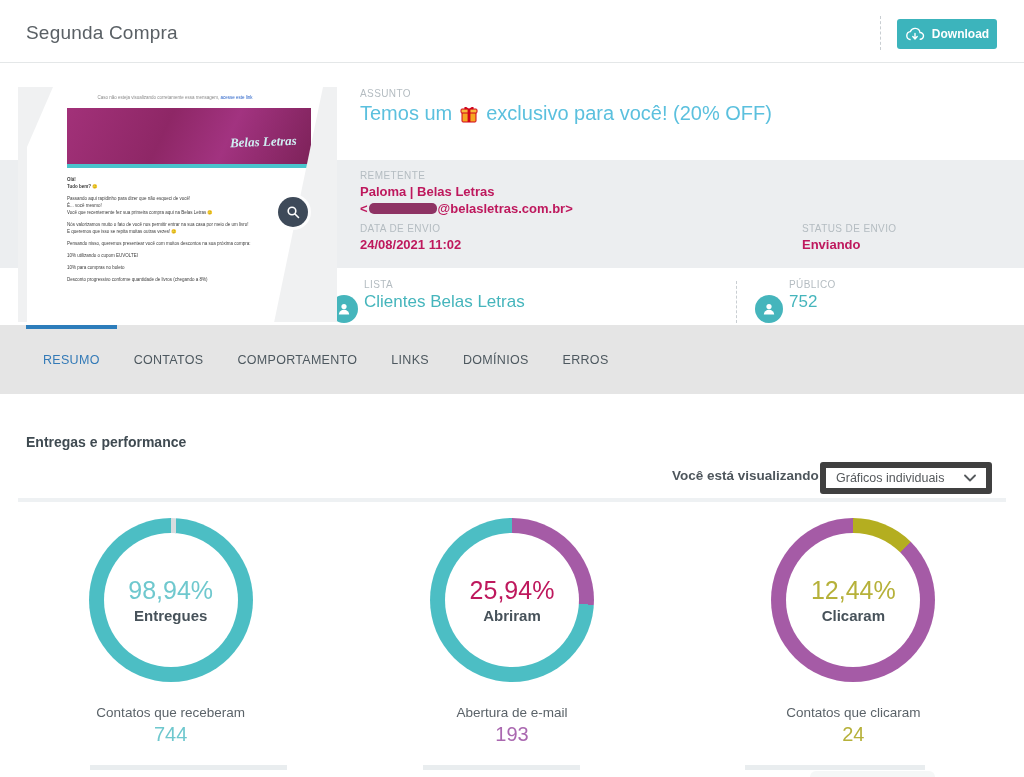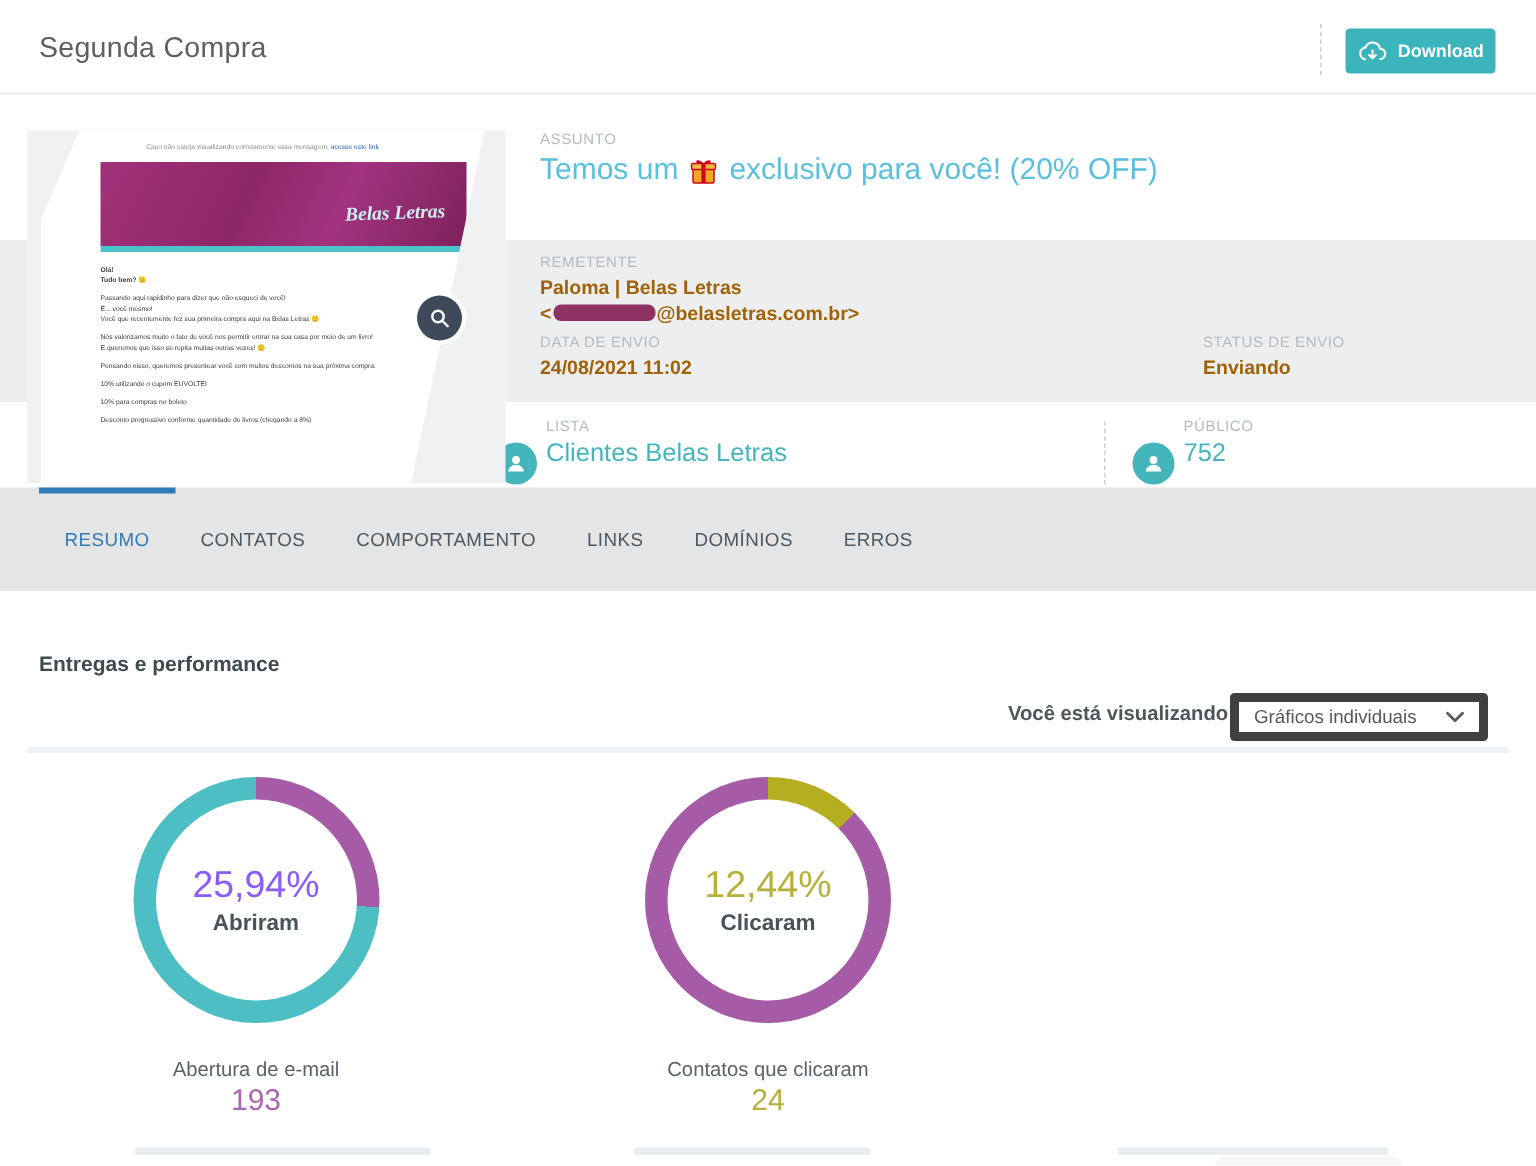--- a/index.html
+++ b/index.html
@@ -9,21 +9,21 @@
 
   
   .header { position:absolute; left:0; top:0; width:1024px; height:63px; background:#fff; border-bottom:1px solid #e4e7e8; }
   .page-title { position:absolute; left:26px; top:22px; font-size:19px; color:#5a6065; letter-spacing:.2px; }
   .header-sep { position:absolute; left:880px; top:16px; height:34px; border-left:1px dashed #c9ced2; }
   .btn-download { position:absolute; left:897px; top:19px; width:100px; height:30px; background:#3cb4bc; border:none; border-radius:3px; color:#fff; font-weight:bold; font-size:12px; display:flex; align-items:center; justify-content:center; gap:7px; cursor:pointer; font-family:inherit;text-align:right; }
 
   
   .meta-band { position:absolute; left:0; top:160px; width:1024px; height:108px; background:#eceef0; }
   .label { font-size:10px; color:#b4bcc1; letter-spacing:.4px; }
-  .value-strong { font-size:13px; font-weight:bold; color:#a16207; }
+  .value-strong { font-size:13px; font-weight:bold; color:#be185d; }
 
   .assunto { position:absolute; left:360px; top:88px; }
   .subject-line { margin-top:3px; font-size:20px; color:#5bc0de; display:flex; align-items:center; gap:7px; }
 
   .col-remetente { position:absolute; left:360px; top:170px; }
   .redacted { display:inline-block; width:68px; height:11px; background:#8e3364; border-radius:5px; vertical-align:middle; margin:0 1px 2px 1px; }
   .col-dataenvio { position:absolute; left:360px; top:223px; }
   .col-datafinal { position:absolute; left:580px; top:223px; }
   .col-periodo { position:absolute; left:802px; top:167px; }
   .col-status { position:absolute; left:802px; top:223px; }
@@ -219,23 +219,35 @@
     <span>
       <svg width="12" height="8" viewBox="0 0 12 8" fill="none" stroke="#55595c" stroke-width="1.8">
           <path d="M1 1.5 L6 6.5 L11 1.5" stroke-linecap="round" stroke-linejoin="round"></path>
         </svg>
     </span>
   </div>
   <div class="section-divider"></div>
 
   <div class="chart-row">
     <div class="chart-col">
+      <div class="donut" style="background: conic-gradient(rgb(216, 220, 223) 0%, rgb(216, 220, 223) 1.06%, rgb(76, 190, 196) 1.06%, rgb(76, 190, 196) 100%);">
+        <div class="donut-hole">
+          <div class="donut-pct" style="color: rgb(111, 200, 206);">98,94%</div>
+          <div class="donut-label">Entregues</div>
+        </div>
+      </div>
+      <div class="stat">
+        <div class="stat-label">Contatos que receberam</div>
+        <div class="stat-value" style="color: rgb(111, 200, 206);">744</div>
+      </div>
+    </div>
+    <div class="chart-col">
       <div class="donut" style="background: conic-gradient(rgb(165, 91, 166) 0%, rgb(165, 91, 166) 25.94%, rgb(76, 190, 196) 25.94%, rgb(76, 190, 196) 100%);">
         <div class="donut-hole">
-          <div class="donut-pct" style="color: #8b5cf6;">25,94%</div>
+          <div class="donut-pct" style="color: #be185d;">25,94%</div>
           <div class="donut-label">Abriram</div>
         </div>
       </div>
       <div class="stat">
         <div class="stat-label">Abertura de e-mail</div>
         <div class="stat-value" style="color: rgb(170, 104, 176);">193</div>
       </div>
     </div>
     <div class="chart-col">
       <div class="donut" style="background: conic-gradient(rgb(180, 174, 32) 0%, rgb(180, 174, 32) 12.44%, rgb(165, 91, 166) 12.44%, rgb(165, 91, 166) 100%);">

